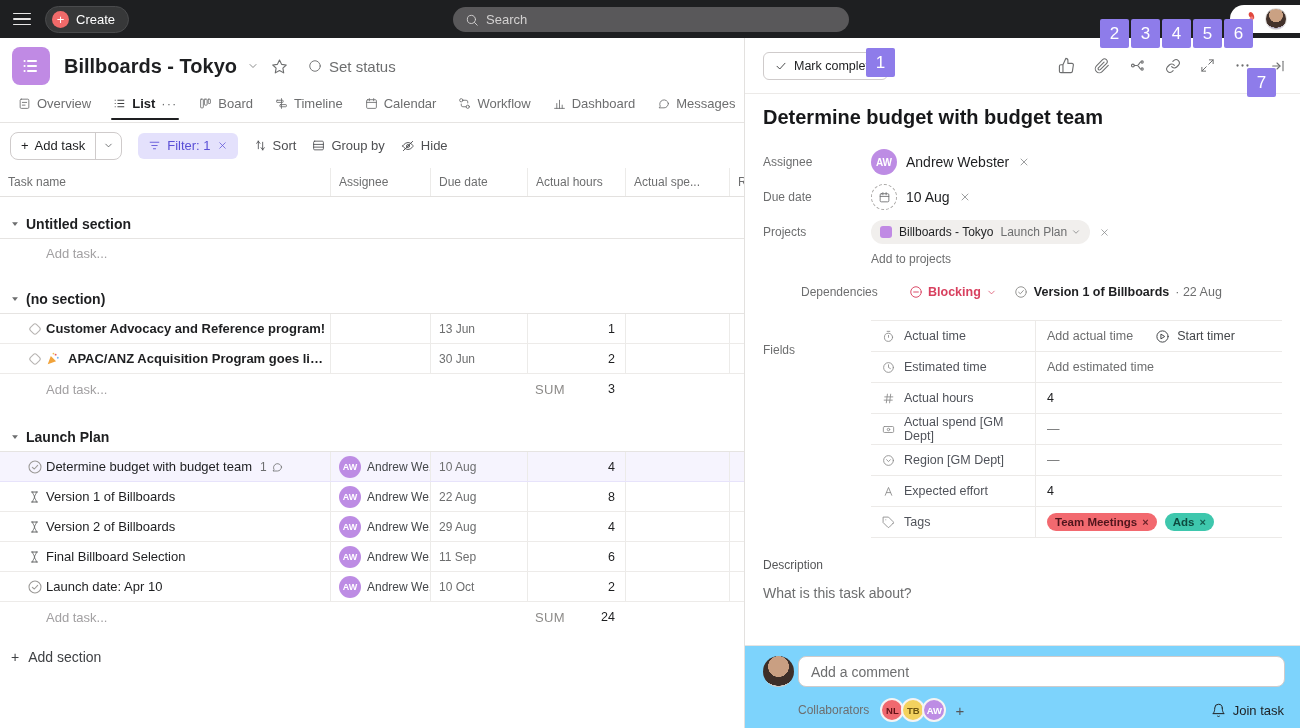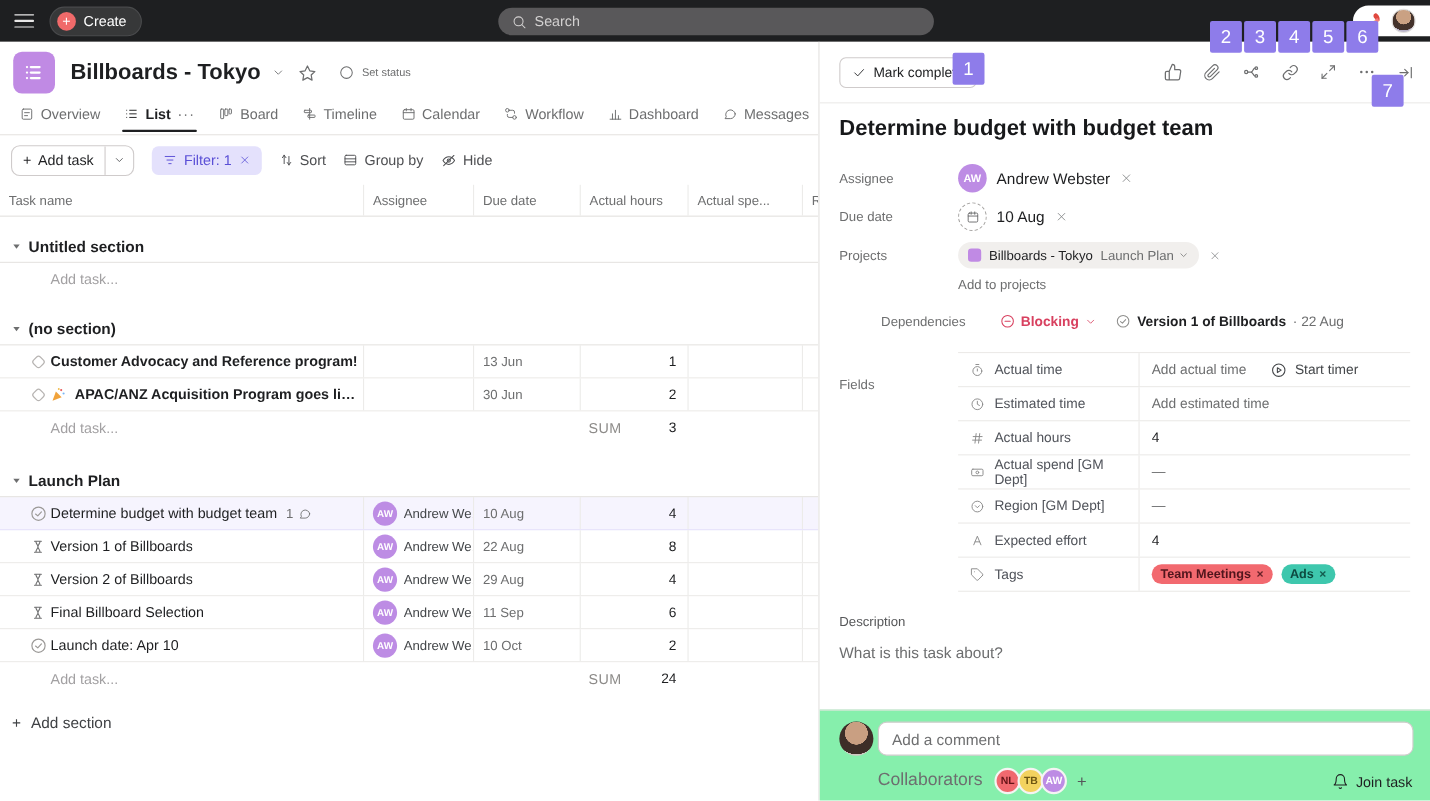--- a/index.html
+++ b/index.html
@@ -28,21 +28,21 @@
   
   .list-pane { position:absolute; left:0; top:38px; width:744px; height:690px; background:#fff; overflow:hidden; }
   .detail-pane { position:absolute; left:744px; top:38px; width:556px; height:690px; background:#fff; border-left:1px solid #e3e1df; overflow:hidden; }
 
   
   .proj-header { height:56px; display:flex; align-items:center; padding-left:12px; }
   .proj-icon { width:38px; height:38px; border-radius:8px; background:var(--project-purple,#c08ae4); color:#fff; display:flex; align-items:center; justify-content:center; }
   .proj-title { font-size:20px; font-weight:700; margin-left:14px; }
   .proj-caret { color:#6d6e6f; margin-left:10px; cursor:pointer; }
   .proj-star { color:#6d6e6f; margin-left:12px; cursor:pointer; }
-  .set-status { display:flex; align-items:center; gap:7px; margin-left:20px; color:#6d6e6f; font-size:10px; cursor:pointer; }
+  .set-status { display:flex; align-items:center; gap:7px; margin-left:20px; color:#6d6e6f; font-size:15px; cursor:pointer; }
 
   
   .tabs { height:29px; display:flex; align-items:flex-start; padding-left:8px; border-bottom:1px solid #e6e4e2; gap:2px; }
   .tab { position:relative; display:flex; align-items:center; gap:6px; padding:2px 10px 8px; font-size:13px; color:#6d6e6f; cursor:pointer; white-space:nowrap; }
   .tab.active { color:#1e1f21; font-weight:700; }
   .tab.active::after { content:""; position:absolute; left:8px; right:8px; bottom:-1px; height:2px; background:#1e1f21; border-radius:1px; }
   .tab .more-dots { letter-spacing:1px; color:#6d6e6f; font-weight:400; }
 
   
   .toolbar { height:45px; display:flex; align-items:center; padding-left:10px; gap:16px; }
@@ -118,26 +118,26 @@
   .field-name .fic { color:#8a8a8a; display:flex; }
   .field-value { padding-left:11px; font-size:12.5px; color:#1e1f21; display:flex; align-items:center; gap:22px; }
   .field-value .muted { color:#6d6e6f; }
   .timer-btn { display:flex; align-items:center; gap:7px; color:#44474a; cursor:pointer; }
   .tagpill { display:inline-flex; align-items:center; gap:5px; height:18px; padding:0 8px; border-radius:10px; font-size:11.5px; font-weight:600; cursor:pointer; }
   .tagx { font-size:11px; opacity:.85; }
   .desc-label { margin-top:20px; font-size:12px; color:#565759; }
   .desc-placeholder { margin-top:13px; font-size:14px; color:#6d6e6f; cursor:text; }
 
   
-  .comment-footer { position:absolute; left:0; bottom:0; width:100%; height:83px; background:#86efac; border-top:1px solid #e6e4e2; }
+  .comment-footer { position:absolute; left:0; bottom:0; width:100%; height:83px; background:#7dd3fc; border-top:1px solid #e6e4e2; }
   .cf-avatar { position:absolute; left:18px; top:10px; width:31px; height:31px; border-radius:50%; background:radial-gradient(circle at 50% 34%, #c99f82 0 40%, #3d2e28 41% 74%, #cfc8c2 75%); }
   .comment-input { position:absolute; left:53px; top:10px; width:487px; height:31px; border:1px solid #cfcbcb; border-radius:8px; background:#fff; padding:0 12px; font-size:14px; color:#1e1f21; font-family:"Liberation Sans",sans-serif; outline:none; }
   .comment-input::placeholder { color:#6d6e6f; }
   .cf-bottom { position:absolute; left:53px; right:16px; top:52px; display:flex; align-items:center; }
-  .collab-label { font-size:16px; color:#6d6e6f;text-align:right; }
+  .collab-label { font-size:12px; color:#6d6e6f;text-align:right; }
   .collab-avatars { display:flex; align-items:center; margin-left:14px; }
   .collab-av { width:24px; height:24px; border-radius:50%; border:2px solid #f5f4f3; margin-left:-3px; font-size:9.5px; font-weight:700; display:flex; align-items:center; justify-content:center; cursor:pointer; }
   .collab-plus { margin-left:9px; color:#55575a; font-size:15px; cursor:pointer; }
   .join-task { margin-left:auto; display:flex; align-items:center; gap:7px; font-size:13px; color:#1e1f21; cursor:pointer; }
 </style>
 </head>
 <body>
 
 <div class="screen">
 

